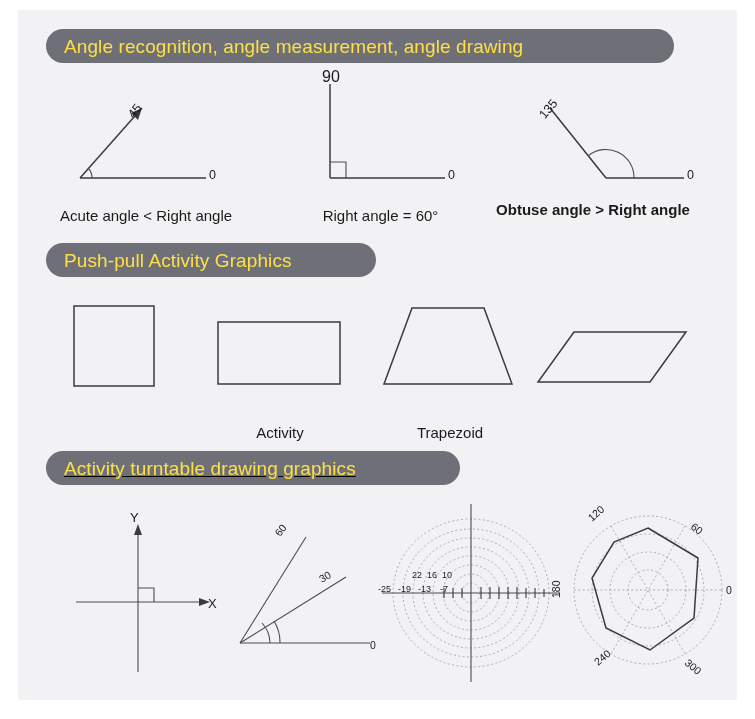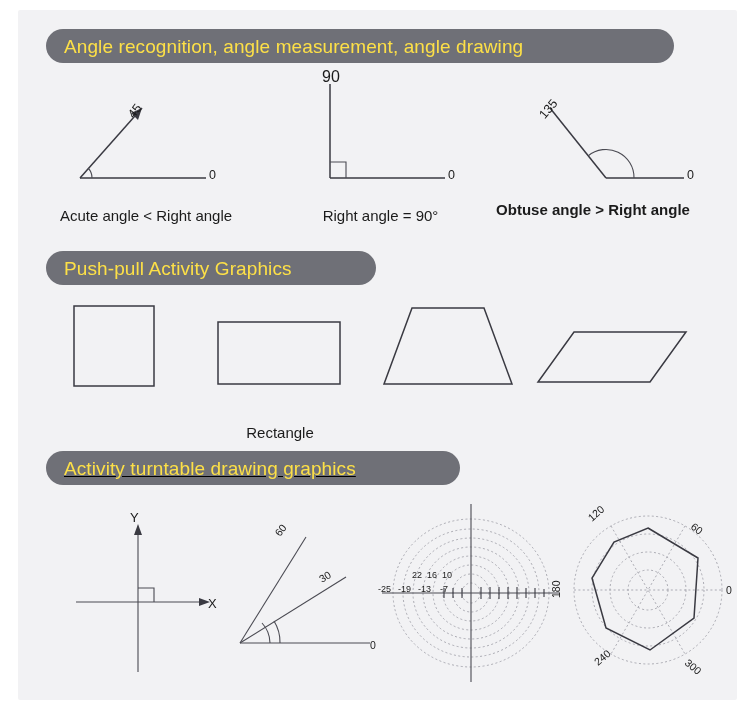--- a/index.html
+++ b/index.html
@@ -130,56 +130,57 @@
     <div class="fig" style="left:262px; top:60px; width:200px; height:120px;">
       <svg width="200" height="120" viewBox="0 0 200 120">
         <path class="stroke" d="M50 108 L165 108"></path>
         <path class="stroke" d="M50 108 L50 14"></path>
 
         <path class="stroke-thin" d="M50 92 L66 92 L66 108"></path>
       </svg>
       <div class="caption" style="left:42px; top:-2px; font-size:16px;">90</div>
       <div class="caption" style="left:168px; top:98px; font-size:12.5px;">0</div>
     </div>
-    <div class="caption" style="left:275px; top:197px; width:175px;">Right angle = 90°</div>
+    <div class="caption" style="left:275px; top:197px; width:175px;">Right angle = 60°</div>
 
     <div class="fig" style="left:470px; top:70px; width:210px; height:110px;">
       <svg width="210" height="110" viewBox="0 0 210 110">
         <path class="stroke" d="M118 98 L196 98"></path>
         <path class="stroke" d="M118 98 L62 28"></path>
 
         <path class="stroke-thin" d="M146 98 A28 28 0 0 0 100 76"></path>
       </svg>
       <div class="caption" style="left:50px; top:22px; font-size:12.5px; transform:rotate(-50deg);">135</div>
       <div class="caption" style="left:199px; top:88px; font-size:12.5px;">0</div>
     </div>
     <div class="caption" style="left:470px; top:191px; width:210px;font-weight:bold;">Obtuse angle &gt; Right angle</div>
 
-    <div class="pill" style="left:28px; top:233px; width:330px;margin-top:8px;">
+    <div class="pill" style="left:28px; top:233px; width:330px;">
       <span>Push-pull Activity Graphics</span>
     </div>
 
     <div class="fig" style="left:28px; top:290px; width:140px; height:90px;">
       <svg width="140" height="90" viewBox="0 0 140 90">
         <rect class="stroke" x="28" y="6" width="80" height="80"></rect>
       </svg>
     </div>
 
     <div class="fig" style="left:182px; top:290px; width:160px; height:90px;">
       <svg width="160" height="90" viewBox="0 0 160 90">
         <rect class="stroke" x="18" y="22" width="122" height="62"></rect>
       </svg>
     </div>
-    <div class="caption" style="left:182px; top:414px; width:160px;">Rectangle</div>
+    <div class="caption" style="left:182px; top:414px; width:160px;">Activity</div>
 
     <div class="fig" style="left:352px; top:290px; width:160px; height:90px;">
       <svg width="160" height="90" viewBox="0 0 160 90">
         <polygon class="stroke" points="42,8 114,8 142,84 14,84"></polygon>
       </svg>
     </div>
+    <div class="caption" style="left:352px; top:414px; width:160px;">Trapezoid</div>
 
     <div class="fig" style="left:512px; top:290px; width:170px; height:90px;">
       <svg width="170" height="90" viewBox="0 0 170 90">
         <polygon class="stroke" points="44,32 156,32 120,82 8,82"></polygon>
       </svg>
     </div>
 
     <div class="pill" style="left:28px; top:441px; width:414px;text-decoration:underline;">
       <span>Activity turntable drawing graphics</span>
     </div>

